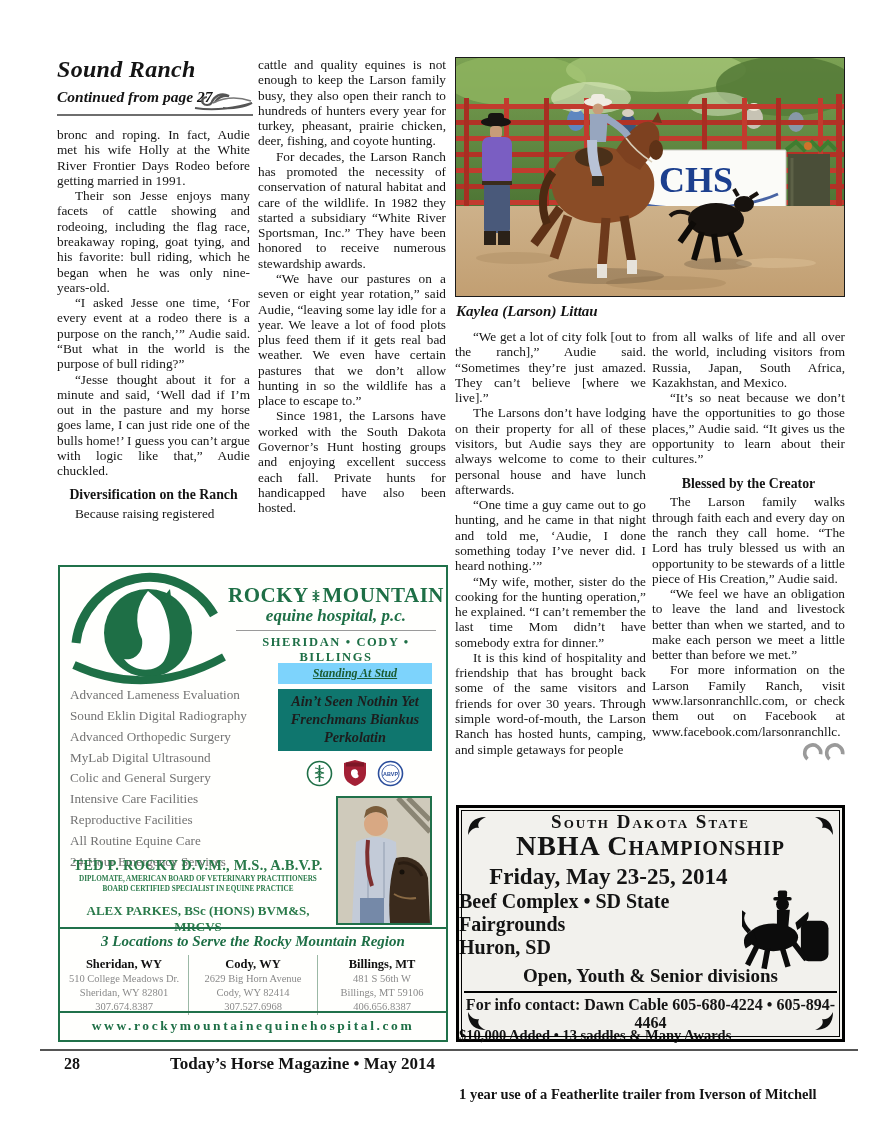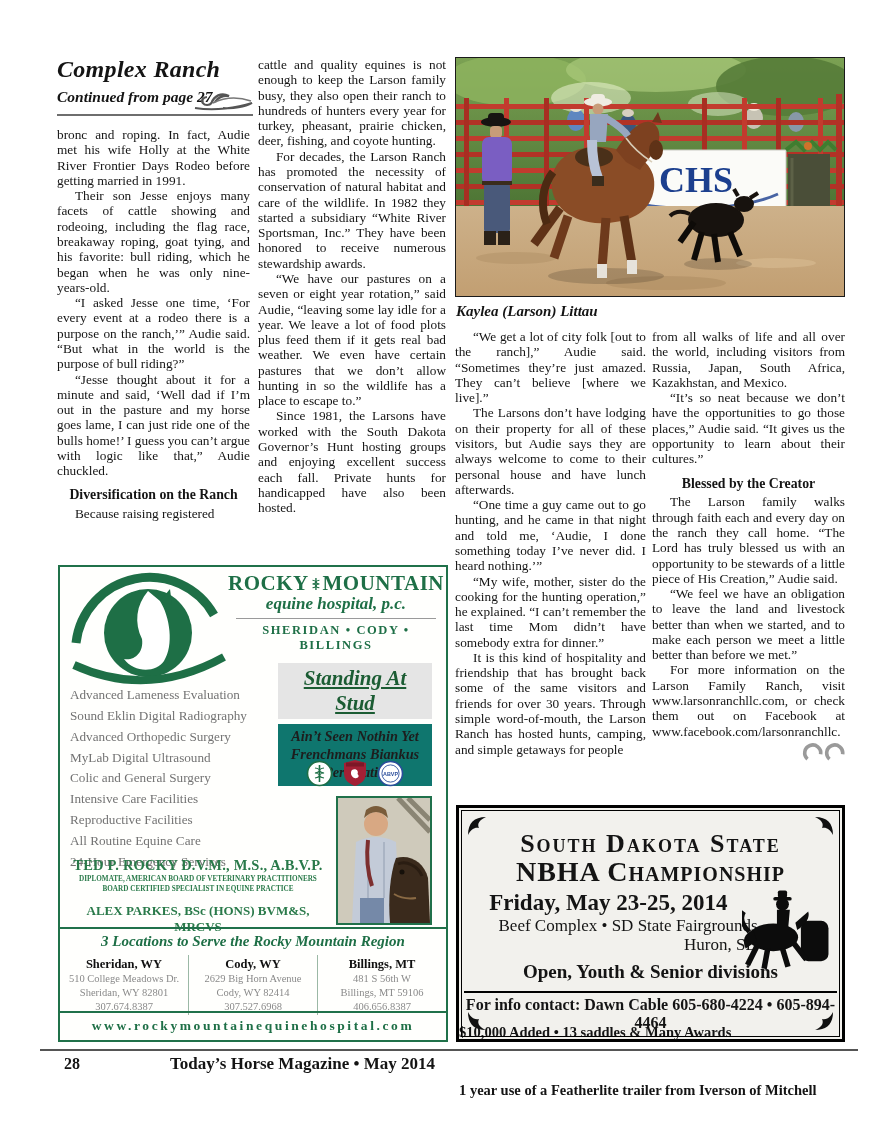--- a/index.html
+++ b/index.html
@@ -17,27 +17,27 @@
   .mast-rule{border-top:2.5px solid #6e6e6e;margin-top:8px;}
   .flourish{position:absolute;right:-2px;top:32px;}
   
   #arena{position:absolute;left:455px;top:57px;width:390px;height:240px;border:1px solid #1a1a1a;box-sizing:border-box;background:#9db36d;}
   #photo-caption{position:absolute;left:456px;top:303px;font-size:15px;font-weight:bold;font-style:italic;}
   
   .endmark{text-align:right;margin-top:2px;}
   
   #rm-ad{position:absolute;left:58px;top:565px;width:390px;height:477px;border:2.5px solid #20714a;box-sizing:border-box;background:#fffffd;}
   #rm-logo{position:absolute;left:4px;top:4px;}
-  #rm-name{position:absolute;left:168px;top:4px;width:216px;text-align:center;}
+  #rm-name{position:absolute;left:168px;top:16px;width:216px;text-align:center;}
   .rm-line1{font-size:21px;font-weight:bold;color:#1e6f46;letter-spacing:.5px;display:flex;align-items:center;justify-content:center;gap:2px;}
   .rm-line2{font-size:17px;font-weight:bold;font-style:italic;color:#1e6f46;margin-top:-2px;}
   .rm-div{border-top:1.5px solid #9a9a9a;margin:4px 8px;}
   .rm-cities{font-size:12.5px;font-weight:bold;color:#1e6f46;letter-spacing:1.6px;}
   #rm-stud{position:absolute;left:218px;top:96px;width:154px;text-align:center;}
-  .stud-hd{background:#e5e5e5;color:#1b5c33;font-weight:bold;font-style:italic;font-size:21px;
+  .stud-hd{background:#7dd3fc;color:#1b5c33;font-weight:bold;font-style:italic;font-size:12px;
            text-decoration:underline;padding:3px 4px;}
   .stud-names{background:#0f766e;margin-top:5px;padding:4px 2px;font-weight:bold;font-style:italic;font-size:14.3px;color:#1d1d1d;line-height:1.25;}
   #rm-services{position:absolute;left:10px;top:118px;width:212px;font-size:13.2px;color:#737373;line-height:1.58;}
   #rm-badges{position:absolute;left:246px;top:192px;display:flex;gap:10px;align-items:center;}
   #rm-vetphoto{position:absolute;left:276px;top:229px;width:96px;height:129px;border:2px solid #20714a;box-sizing:border-box;background:#d8d4c8;}
   #rm-vets{position:absolute;left:6px;top:290px;width:264px;text-align:center;}
   .vet1{font-size:14.5px;font-weight:bold;color:#2a7a4a;letter-spacing:.2px;}
   .vetsub{font-size:7.2px;font-weight:bold;color:#2a7a4a;line-height:1.4;}
   .vet2{font-size:13px;font-weight:bold;color:#2a7a4a;margin-top:9px;}
   #rm-loc-head{position:absolute;left:0;right:0;top:360px;border-top:2px solid #20714a;padding-top:4px;
@@ -45,42 +45,42 @@
   #rm-locs{position:absolute;left:0;right:0;top:388px;height:60px;display:flex;}
   .loc{flex:1;text-align:center;padding-top:2px;}
   .loc + .loc{border-left:1.5px solid #9bb8a5;}
   .loc-city{font-size:12.5px;font-weight:bold;color:#111;}
   .loc-line{font-size:10.5px;color:#8a8a8a;line-height:1.32;}
   #rm-web{position:absolute;left:0;right:0;bottom:0;border-top:2px solid #20714a;padding:5px 0 6px;
           text-align:center;font-size:13.5px;font-weight:bold;color:#1e6f46;letter-spacing:2.6px;}
   
   #nbha{position:absolute;left:456px;top:805px;width:389px;height:237px;border:3px solid #000;box-sizing:border-box;background:#f2f1ed;}
   #nbha-inner{position:absolute;inset:2px;border:1px solid #000;}
-  .nbha-t1{font-variant:small-caps;font-weight:bold;font-size:26px;letter-spacing:2px;text-align:center;margin-top:23px;line-height:1;}
+  .nbha-t1{font-variant:small-caps;font-weight:bold;font-size:19px;letter-spacing:2px;text-align:center;margin-top:4px;line-height:1;}
   .nbha-t2{font-variant:small-caps;font-weight:bold;font-size:28px;letter-spacing:1px;text-align:center;line-height:1.05;}
   .nbha-date{font-weight:bold;font-size:23px;text-align:center;width:78%;margin-top:5px;line-height:1.05;}
-  .nbha-venue{font-weight:normal;font-size:17px;text-align:right;width:78%;line-height:1.15;}
+  .nbha-venue{font-weight:bold;font-size:20px;text-align:left;width:78%;line-height:1.15;}
   .nbha-div{font-weight:600;font-size:19px;text-align:center;margin-top:7px;line-height:1.1;}
   .nbha-small{font-weight:bold;font-size:14.5px;text-align:left;line-height:1.25;margin-top:40px;}
   #nbha-contact{position:absolute;left:5px;right:5px;bottom:5px;border-top:2px solid #000;padding:3px 0 2px;
                 text-align:center;font-weight:bold;font-size:16px;}
   .curl{position:absolute;}
   #nbha-horse{position:absolute;right:8px;top:76px;}
   
   #footer-rule{position:absolute;left:40px;right:38px;top:1049px;border-top:2px solid #555;}
   #footer-page{position:absolute;left:64px;top:1055px;font-size:16px;font-weight:600;}
   #footer-mag{position:absolute;left:40px;top:1054px;width:525px;text-align:center;font-size:17px;font-weight:bold;}
 </style>
 </head>
 <body>
 
 <div id="page">
 
   <div id="masthead">
-    <h1>Complex Ranch</h1>
+    <h1>Sound Ranch</h1>
     <div class="continued">Continued from page 27</div>
     <svg class="flourish" width="62" height="26" viewBox="0 0 62 26">
       <path d="M14,9 a5,4 0 1 0 4.5,6 C21,8 28,4 36,8 C30,7 24,10 22,14" fill="none" stroke="#555" stroke-width="2.2"></path>
       <path d="M2,20 C22,23 44,20 59,15 C52,19 40,21 30,20" fill="none" stroke="#555" stroke-width="2"></path>
       <path d="M20,15 C32,9 46,9 58,13" fill="none" stroke="#777" stroke-width="1.4"></path>
     </svg>
     <div class="mast-rule"></div>
   </div>
 
   <div class="col" style="left:57px;top:127px;width:193px;">

